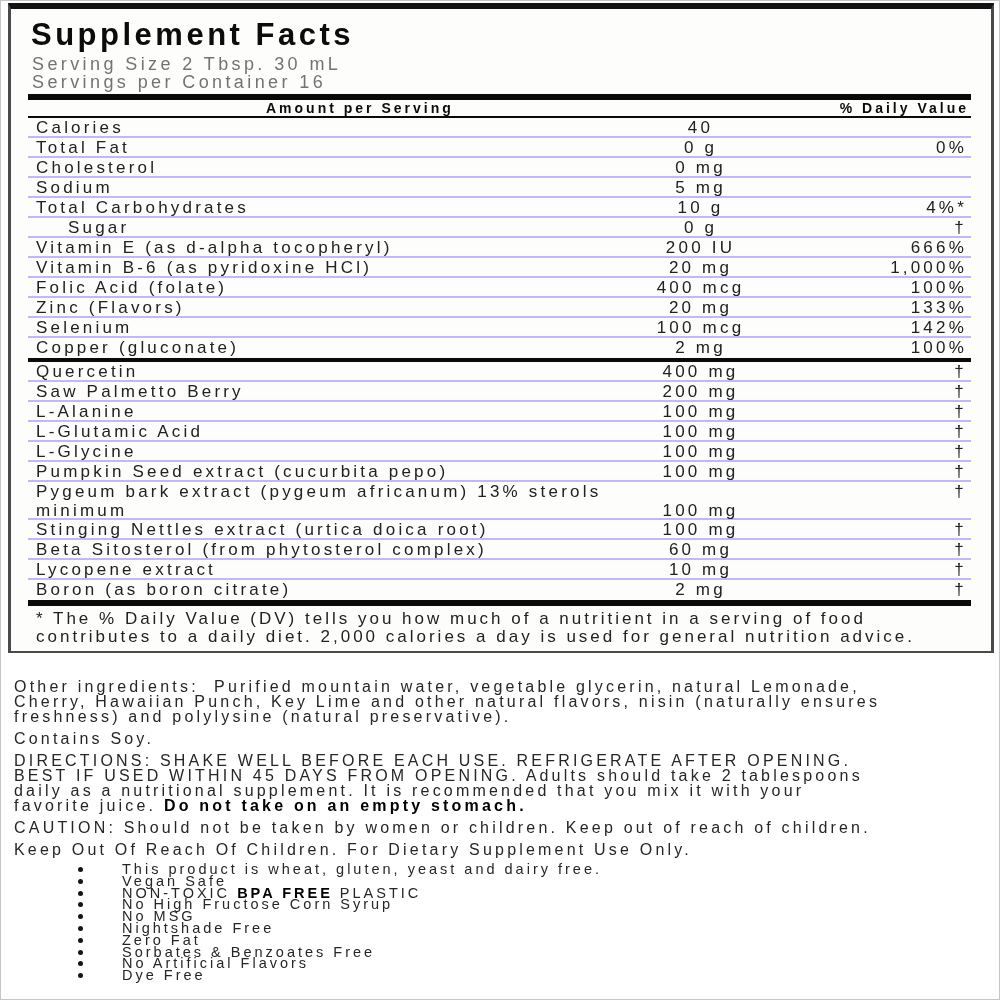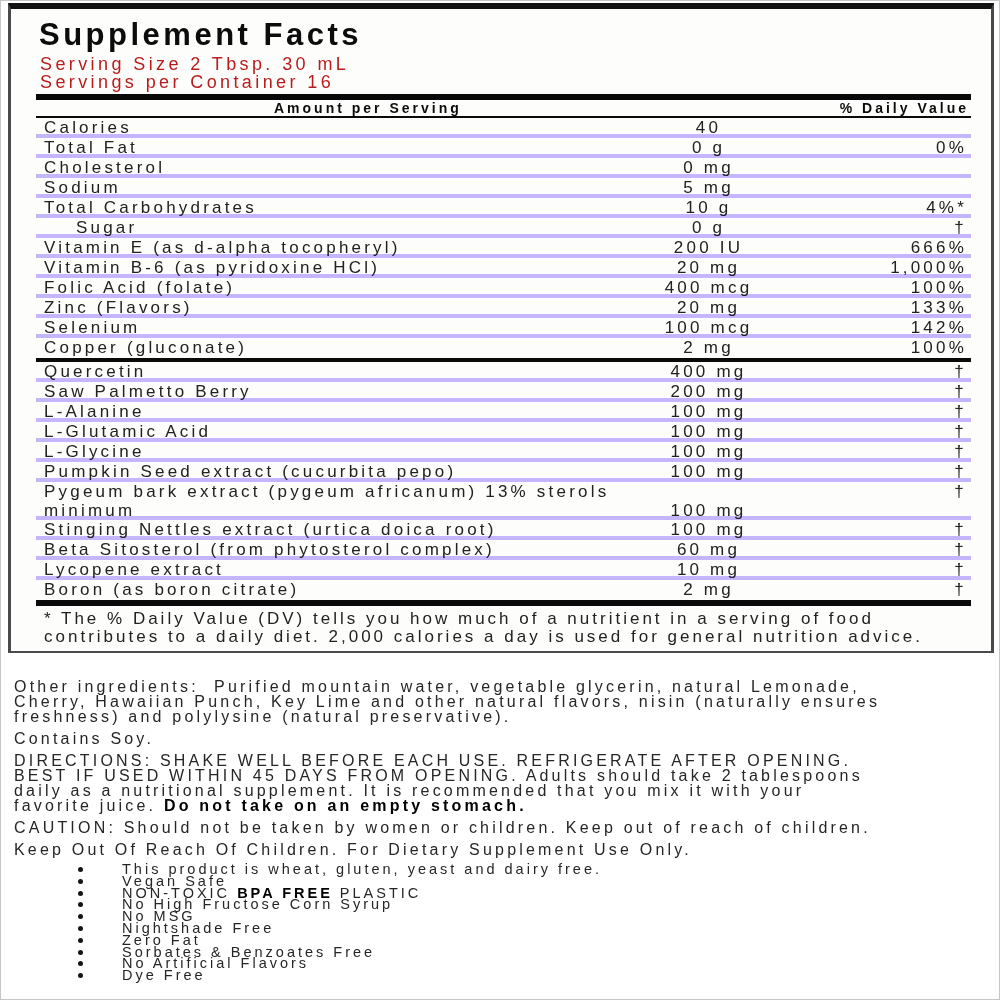--- a/index.html
+++ b/index.html
@@ -5,38 +5,38 @@
   html,body{margin:0;padding:0;}
   body{
     width:1000px;height:1000px;position:relative;overflow:hidden;
     background:#ffffff;font-family:"Liberation Sans",sans-serif;color:#1e1e1e;
     box-sizing:border-box;border:1px solid #c6c6c6;
   }
   
   .facts{
     position:absolute;left:7px;top:2px;width:986px;box-sizing:border-box;
     border:3px solid #4a4a4a;border-top:6px solid #121212;border-bottom:2px solid #4a4a4a;
-    padding:0 20px 5px 25px;background:#fdfdfc;
+    padding:0 20px 5px 17px;background:#fdfdfc;
   }
   .facts h1{
     margin:11px 0 5px 3px;font-size:31px;line-height:30px;font-weight:bold;
     letter-spacing:3.5px;color:#0c0c0c;
   }
-  .serv{font-size:18px;line-height:18px;letter-spacing:3.4px;margin-left:4px;color:#b91c1c;}
+  .serv{font-size:18px;line-height:18px;letter-spacing:3.4px;margin-left:4px;color:#737373;}
   .bar{background:#0a0a0a;}
   .bar-thick{height:6px;margin-top:3px;}
   .bar-thin{height:2px;}
   .bar-mid{height:4px;}
   .bar-bot{height:6px;}
   .thead{display:flex;height:16px;line-height:16px;font-weight:bold;font-size:14px;
     letter-spacing:3px;color:#0c0c0c;align-items:center;}
   .th-amount{margin-left:238px;white-space:nowrap;}
   .th-dv{margin-left:auto;white-space:nowrap;padding-right:2px;}
   .row{display:flex;height:20px;line-height:19px;box-sizing:border-box;
-    border-bottom:4px solid #c4b5fd;font-size:17px;letter-spacing:3.2px;color:#212121;}
+    border-bottom:2px solid #c4b5fd;font-size:17px;letter-spacing:3.2px;color:#212121;}
   .row.nosep{border-bottom:none;}
   .row.two{height:38px;flex-direction:column;}
   .rl{display:flex;height:19px;line-height:19px;}
   .n{flex:0 0 500px;padding-left:8px;white-space:nowrap;box-sizing:border-box;}
   .n.indent{padding-left:40px;}
   .nw{flex:1 1 auto;padding-left:8px;white-space:nowrap;}
   .a{flex:0 0 345px;text-align:center;white-space:nowrap;}
   .d{flex:1 1 auto;text-align:right;padding-right:4px;white-space:nowrap;}
   .fnote{margin:4px 22px 0 8px;font-size:17px;line-height:18px;letter-spacing:3px;color:#222;}
   .fnote.dag{margin-top:9px;}

